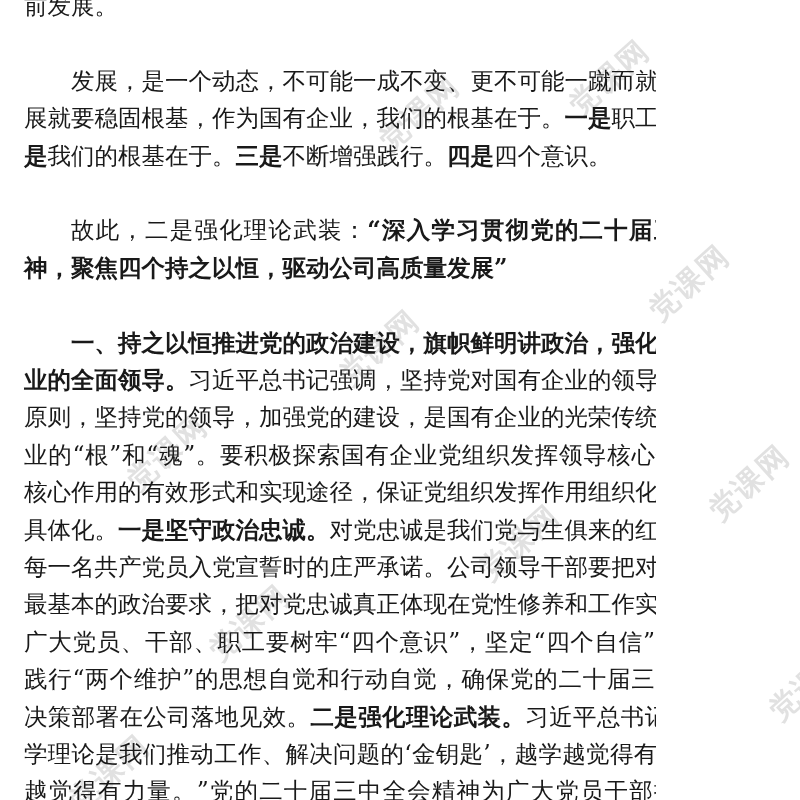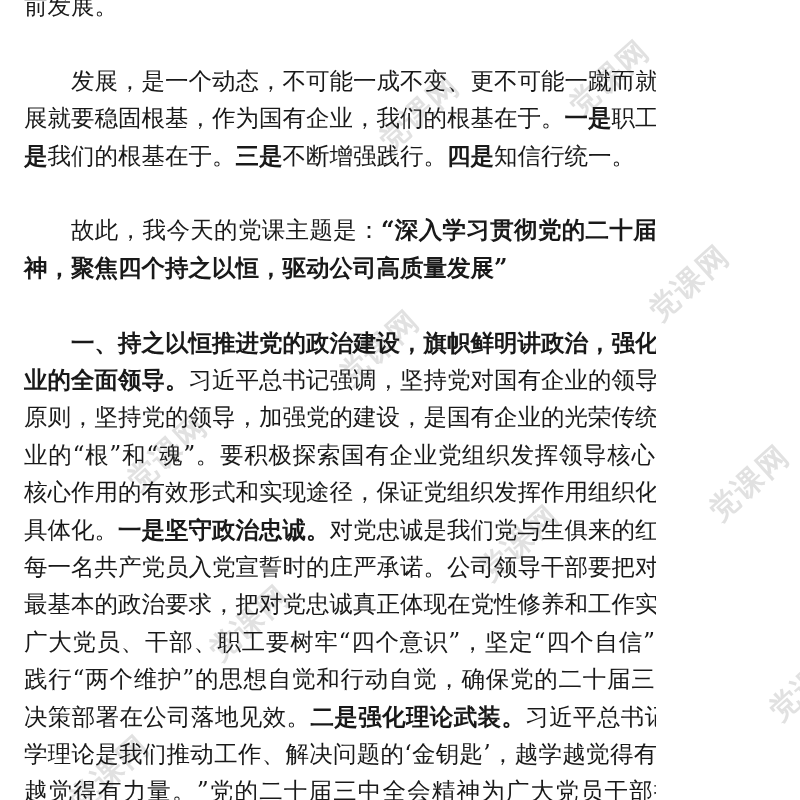--- a/index.html
+++ b/index.html
@@ -101,21 +101,21 @@
       <span class="wm" style="left: 470px; top: 560px; font-size: 30px; color: rgb(216, 216, 216); transform: rotate(-42deg);">党课网</span>
       <span class="wm" style="left: 700px; top: 500px; font-size: 30px; color: rgb(216, 216, 216); transform: rotate(-42deg);">党课网</span>
       <span class="wm" style="left: 60px; top: 790px; font-size: 30px; color: rgb(216, 216, 216); transform: rotate(-42deg);">党课网</span>
       <span class="wm" style="left: 760px; top: 700px; font-size: 30px; color: rgb(216, 216, 216); transform: rotate(-42deg);">党课网</span>
     </div>
 
   <div id="text-layer">
     <div class="doc-body" id="doc-body">
         <p class="para cont"><span>前发展。</span></p>
         <p class="spacer">&nbsp;</p>
-        <p class="para"><span>发展，是一个动态，不可能一成不变、更不可能一蹴而就。因此要发展就要稳固根基，作为国有企业，我们的根基在于。</span><span class="bold">一是</span><span>职工要树牢。</span><span class="bold">二是</span><span>我们的根基在于。</span><span class="bold">三是</span><span>不断增强践行。</span><span class="bold">四是</span><span>知信行统一。</span></p>
+        <p class="para"><span>发展，是一个动态，不可能一成不变、更不可能一蹴而就。因此要发展就要稳固根基，作为国有企业，我们的根基在于。</span><span class="bold">一是</span><span>职工要树牢。</span><span class="bold">二是</span><span>我们的根基在于。</span><span class="bold">三是</span><span>不断增强践行。</span><span class="bold">四是</span><span>四个意识。</span></p>
         <p class="spacer">&nbsp;</p>
-        <p class="para"><span>故此，我今天的党课主题是：</span><span class="bold">“深入学习贯彻党的二十届三中全会精神，聚焦四个持之以恒，驱动公司高质量发展”</span></p>
+        <p class="para"><span>故此，二是强化理论武装：</span><span class="bold">“深入学习贯彻党的二十届三中全会精神，聚焦四个持之以恒，驱动公司高质量发展”</span></p>
         <p class="spacer">&nbsp;</p>
         <p class="para"><span class="bold">一、持之以恒推进党的政治建设，旗帜鲜明讲政治，强化党对国有企业的全面领导。</span><span>习近平总书记强调，坚持党对国有企业的领导是重大政治原则，坚持党的领导，加强党的建设，是国有企业的光荣传统，是国有企业的“根”和“魂”。要积极探索国有企业党组织发挥领导核心作用和政治核心作用的有效形式和实现途径，保证党组织发挥作用组织化、制度化、具体化。</span><span class="bold">一是坚守政治忠诚。</span><span>对党忠诚是我们党与生俱来的红色基因，是每一名共产党员入党宣誓时的庄严承诺。公司领导干部要把对党忠诚作为最基本的政治要求，把对党忠诚真正体现在党性修养和工作实践中。公司广大党员、干部、职工要树牢“四个意识”，坚定“四个自信”，不断增强践行“两个维护”的思想自觉和行动自觉，确保党的二十届三中全会各项决策部署在公司落地见效。</span><span class="bold">二是强化理论武装。</span><span>习近平总书记指出：“科学理论是我们推动工作、解决问题的‘金钥匙’，越学越觉得有信心，越学越觉得有力量。”党的二十届三中全会精神为广大党员干部提升学习本领、提振干事能力指明了方向。党员干部要学深悟透党的二十届三中全会精神，持续深入学习习近平新时代中国特色社会主义思想，深刻把握马克思主义中国化最新理论成果中蕴含的辩证唯物主义和历史唯物主义认识论、方法论，进一步增强学习的自觉性和紧迫感。对党的二十届三中全会精神要采取有力措施，做到组织领导到位、学习培训到位、宣传引导到位、督查指导到位、推动工作到位，真正做到学思用贯通、知信行统一，进一步推动学习入脑入心，帮助党员干部职工筑牢理想信念根基，锤炼坚强党性，解决好“本领恐慌”的问题。</span></p>
       </div>
   </div>
 
 </div>
 
 </body></html>

